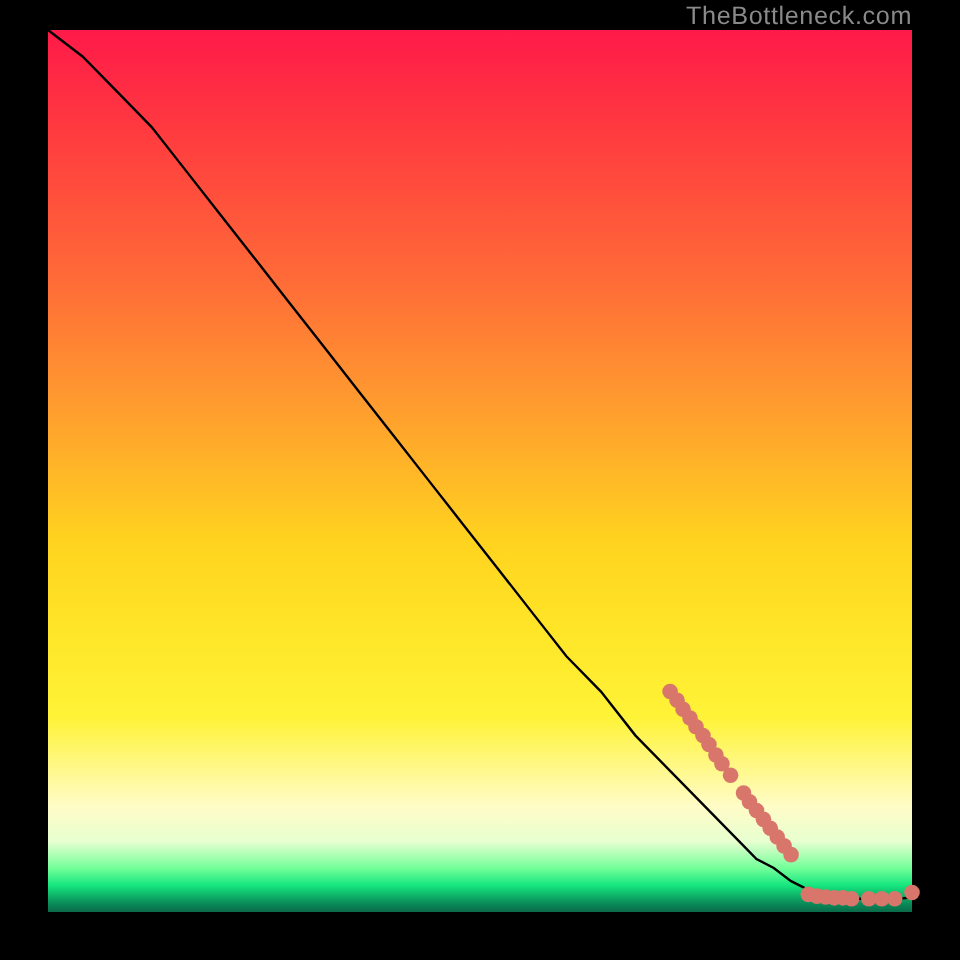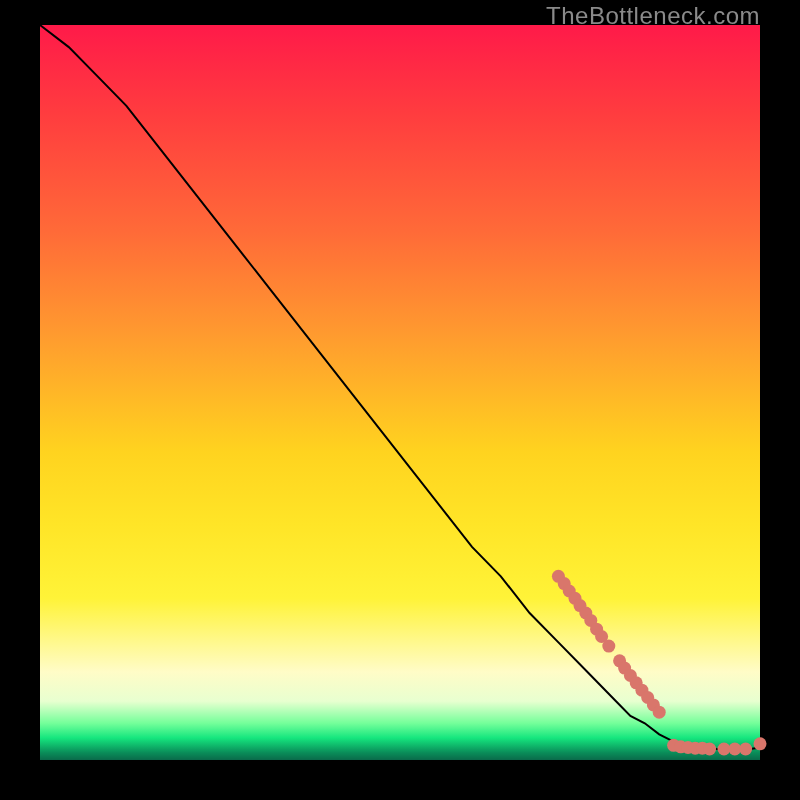--- a/index.html
+++ b/index.html
@@ -41,21 +41,21 @@
       #15e67e 97%,
       #0a8d59 99%,
       #0a6a4a 100%
     );
   }
   .watermark {
     position: absolute;
     top: 2px;
     right: 40px;
     color: #8a8a8a;
-    font-size: 24px;
+    font-size: 21px;
     font-weight: 500;
     letter-spacing: .5px;
     user-select: none;
   }
   svg.overlay {
     position: absolute;
     left: 40px;
     top: 25px;
     width: 720px;
     height: 735px;

